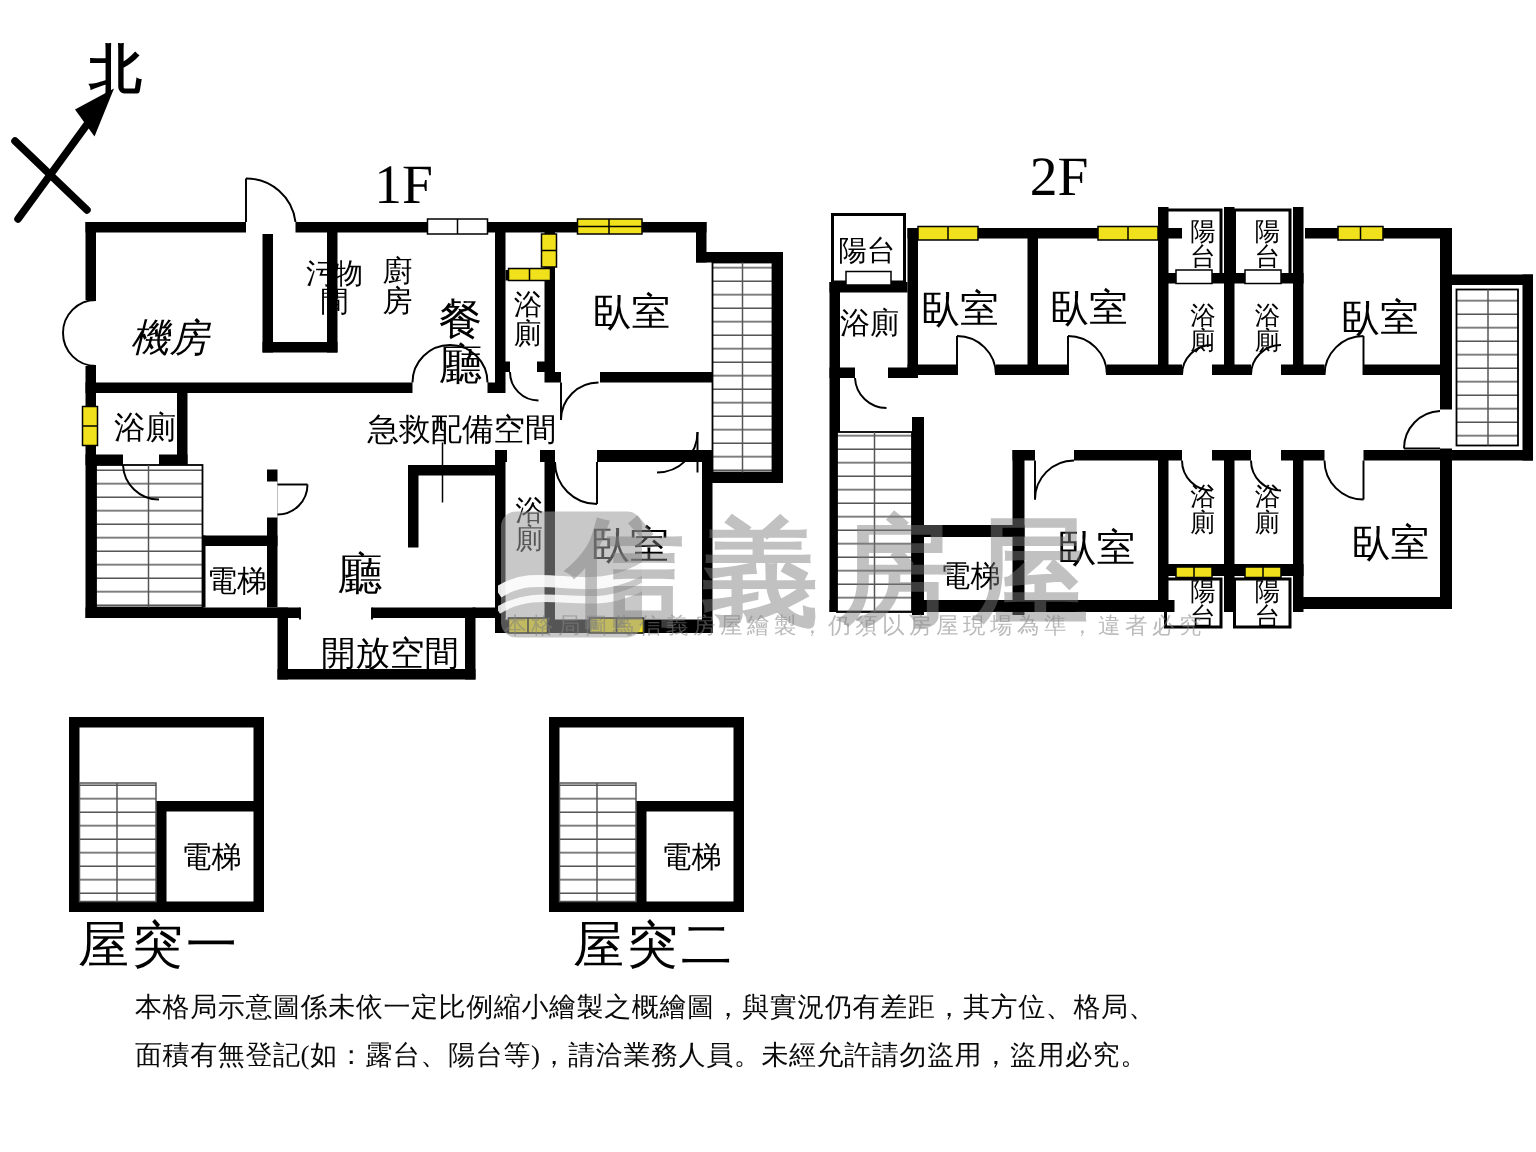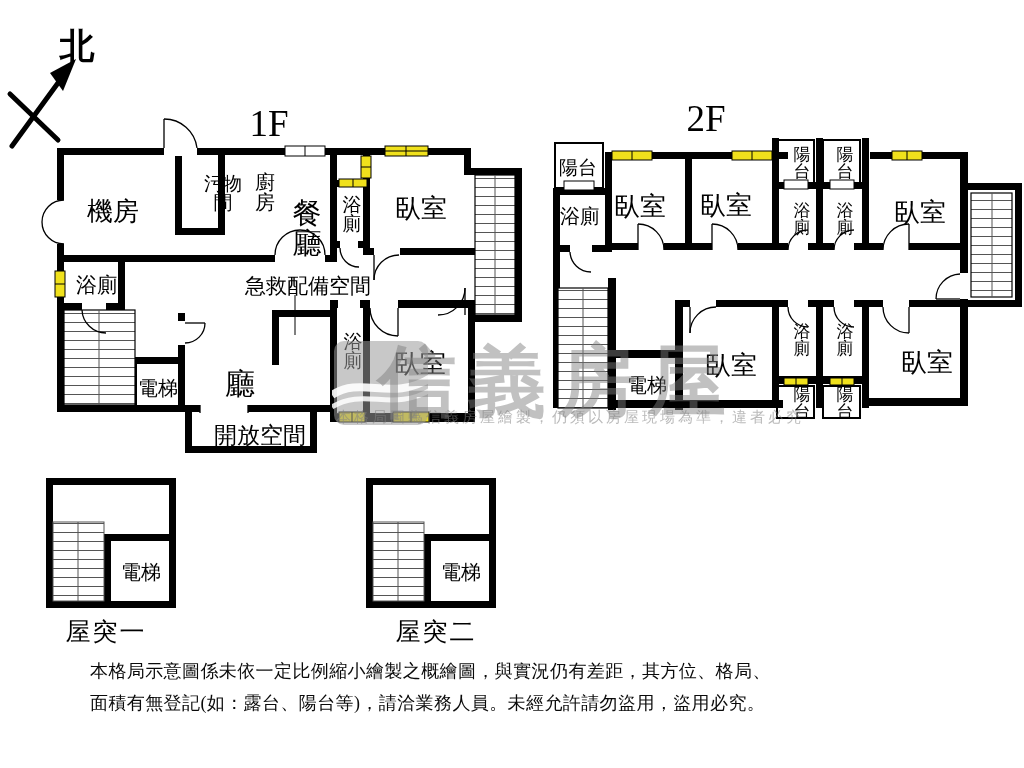--- a/index.html
+++ b/index.html
@@ -5,21 +5,21 @@
   html,body{margin:0;padding:0;background:#fff;}
   #canvas{position:relative;width:1024px;height:768px;background:#ffffff;overflow:hidden;
           font-family:"Liberation Serif","DejaVu Serif",serif;}
   svg{position:absolute;}
   .lbl{position:absolute;transform:translate(-50%,-50%);color:#000;white-space:nowrap;
        line-height:1.02;text-align:center;font-family:"Liberation Serif","DejaVu Serif",serif;}
   .v{white-space:normal;width:1.12em;word-break:break-all;}
   .v2{white-space:normal;width:2.25em;word-break:break-all;}
   .title{font-size:37px;}
   .north{font-size:35px;font-weight:bold;}
-  .rooftitle{font-size:25px;letter-spacing:2px;}
+  .rooftitle{font-size:34px;letter-spacing:2px;}
   .wm-brand{position:absolute;left:378px;top:330px;font-size:78px;font-weight:bold;
             letter-spacing:12px;color:rgba(125,125,125,0.48);z-index:5;}
   .wm-sub{position:absolute;left:336px;top:408px;font-size:15px;letter-spacing:3px;
           color:rgba(130,130,130,0.55);z-index:5;}
   .disc{position:absolute;left:90px;top:656px;width:860px;font-size:18px;line-height:31.5px;
         color:#0a0a0a;letter-spacing:0.4px;}
 </style>
 </head>
 <body>
 
@@ -279,21 +279,21 @@
     <path d="M0,70 C 32,50 62,76 100,52" stroke="#ffffff" stroke-width="5" fill="none" opacity="0.85"></path>
   </svg>
   <div class="wm-brand">信義房屋</div>
   <div class="wm-sub">本格局圖為信義房屋繪製，仍須以房屋現場為準，違者必究</div>
 
   <div class="lbl title" style="left:269px;top:124px;">1F</div>
   <div class="lbl title" style="left:706px;top:119px;">2F</div>
   <div class="lbl rooftitle" style="left:106px;top:632px;">屋突一</div>
   <div class="lbl rooftitle" style="left:436px;top:632px;">屋突二</div>
 
-  <div class="lbl" style="left:113px;top:212px;font-size:26px;">機房</div>
+  <div class="lbl" style="left:113px;top:226px;font-size:26px;font-style:italic;">機房</div>
   <div class="lbl v2" style="left:198px;top:193px;font-size:19px;margin-left:25px;">污物間</div>
   <div class="lbl v" style="left:265px;top:192px;font-size:20px;text-align:center;">廚房</div>
   <div class="lbl v" style="left:307px;top:209px;font-size:29px;margin-top:20px;">餐廳</div>
   <div class="lbl v" style="left:352px;top:214px;font-size:19px;">浴廁</div>
   <div class="lbl" style="left:421px;top:209px;font-size:26px;">臥室</div>
   <div class="lbl" style="left:308px;top:287px;font-size:21px;">急救配備空間</div>
   <div class="lbl" style="left:97px;top:286px;font-size:21px;">浴廁</div>
   <div class="lbl" style="left:158px;top:388px;font-size:20px;">電梯</div>
   <div class="lbl" style="left:240px;top:384px;font-size:30px;">廳</div>
   <div class="lbl" style="left:260px;top:436px;font-size:23px;">開放空間</div>

